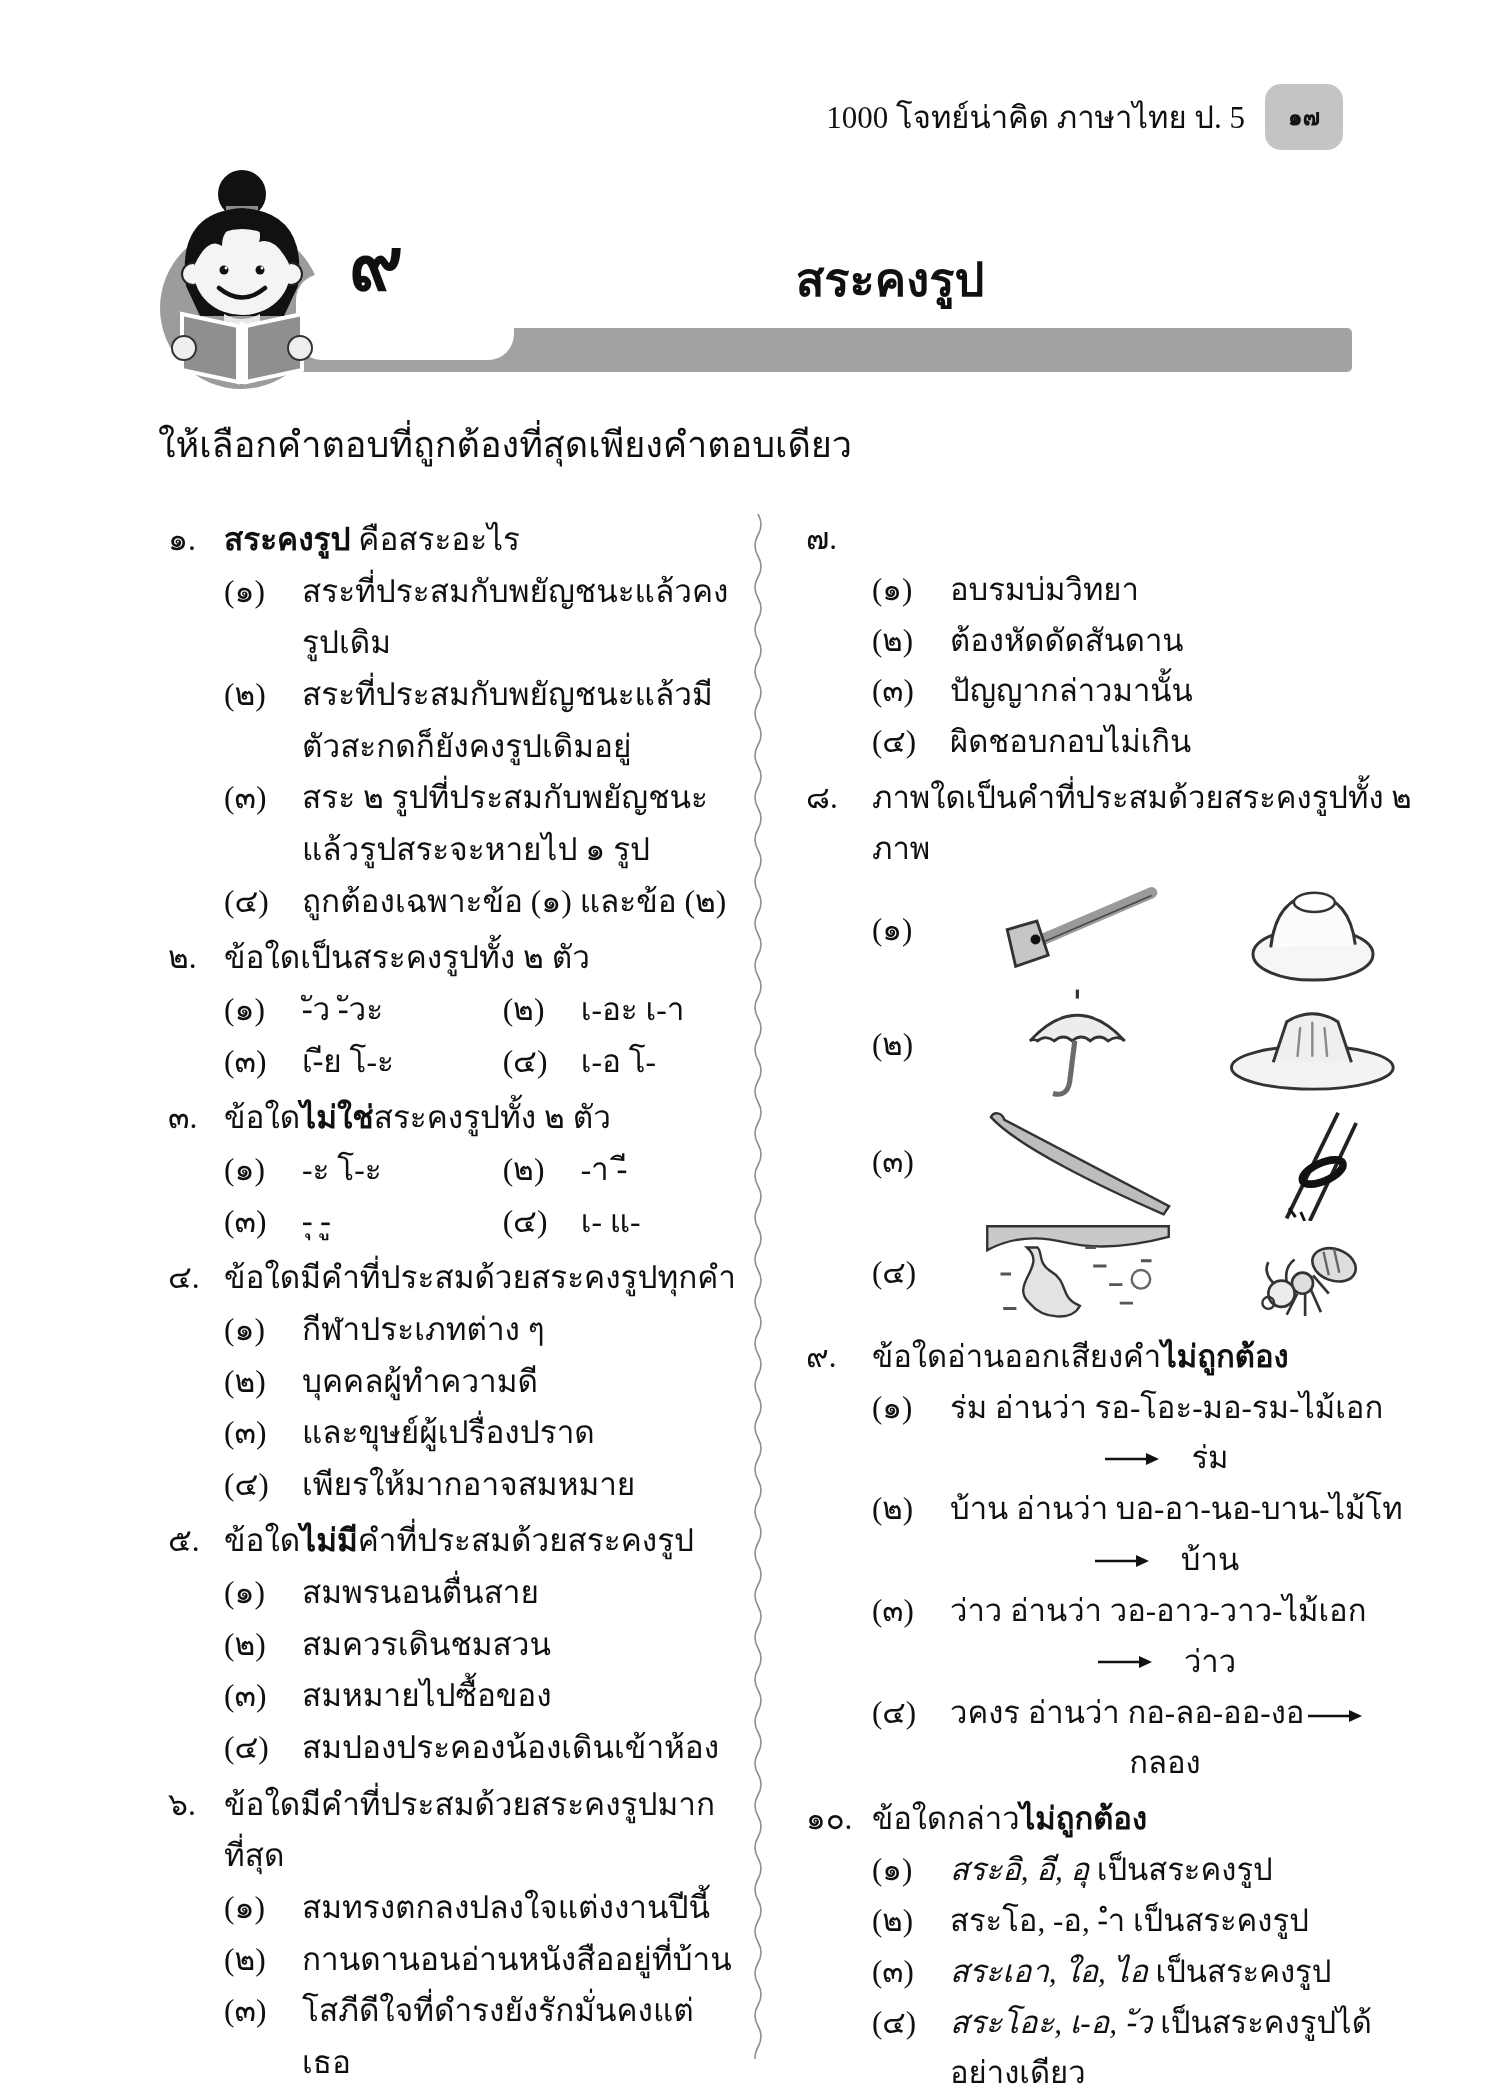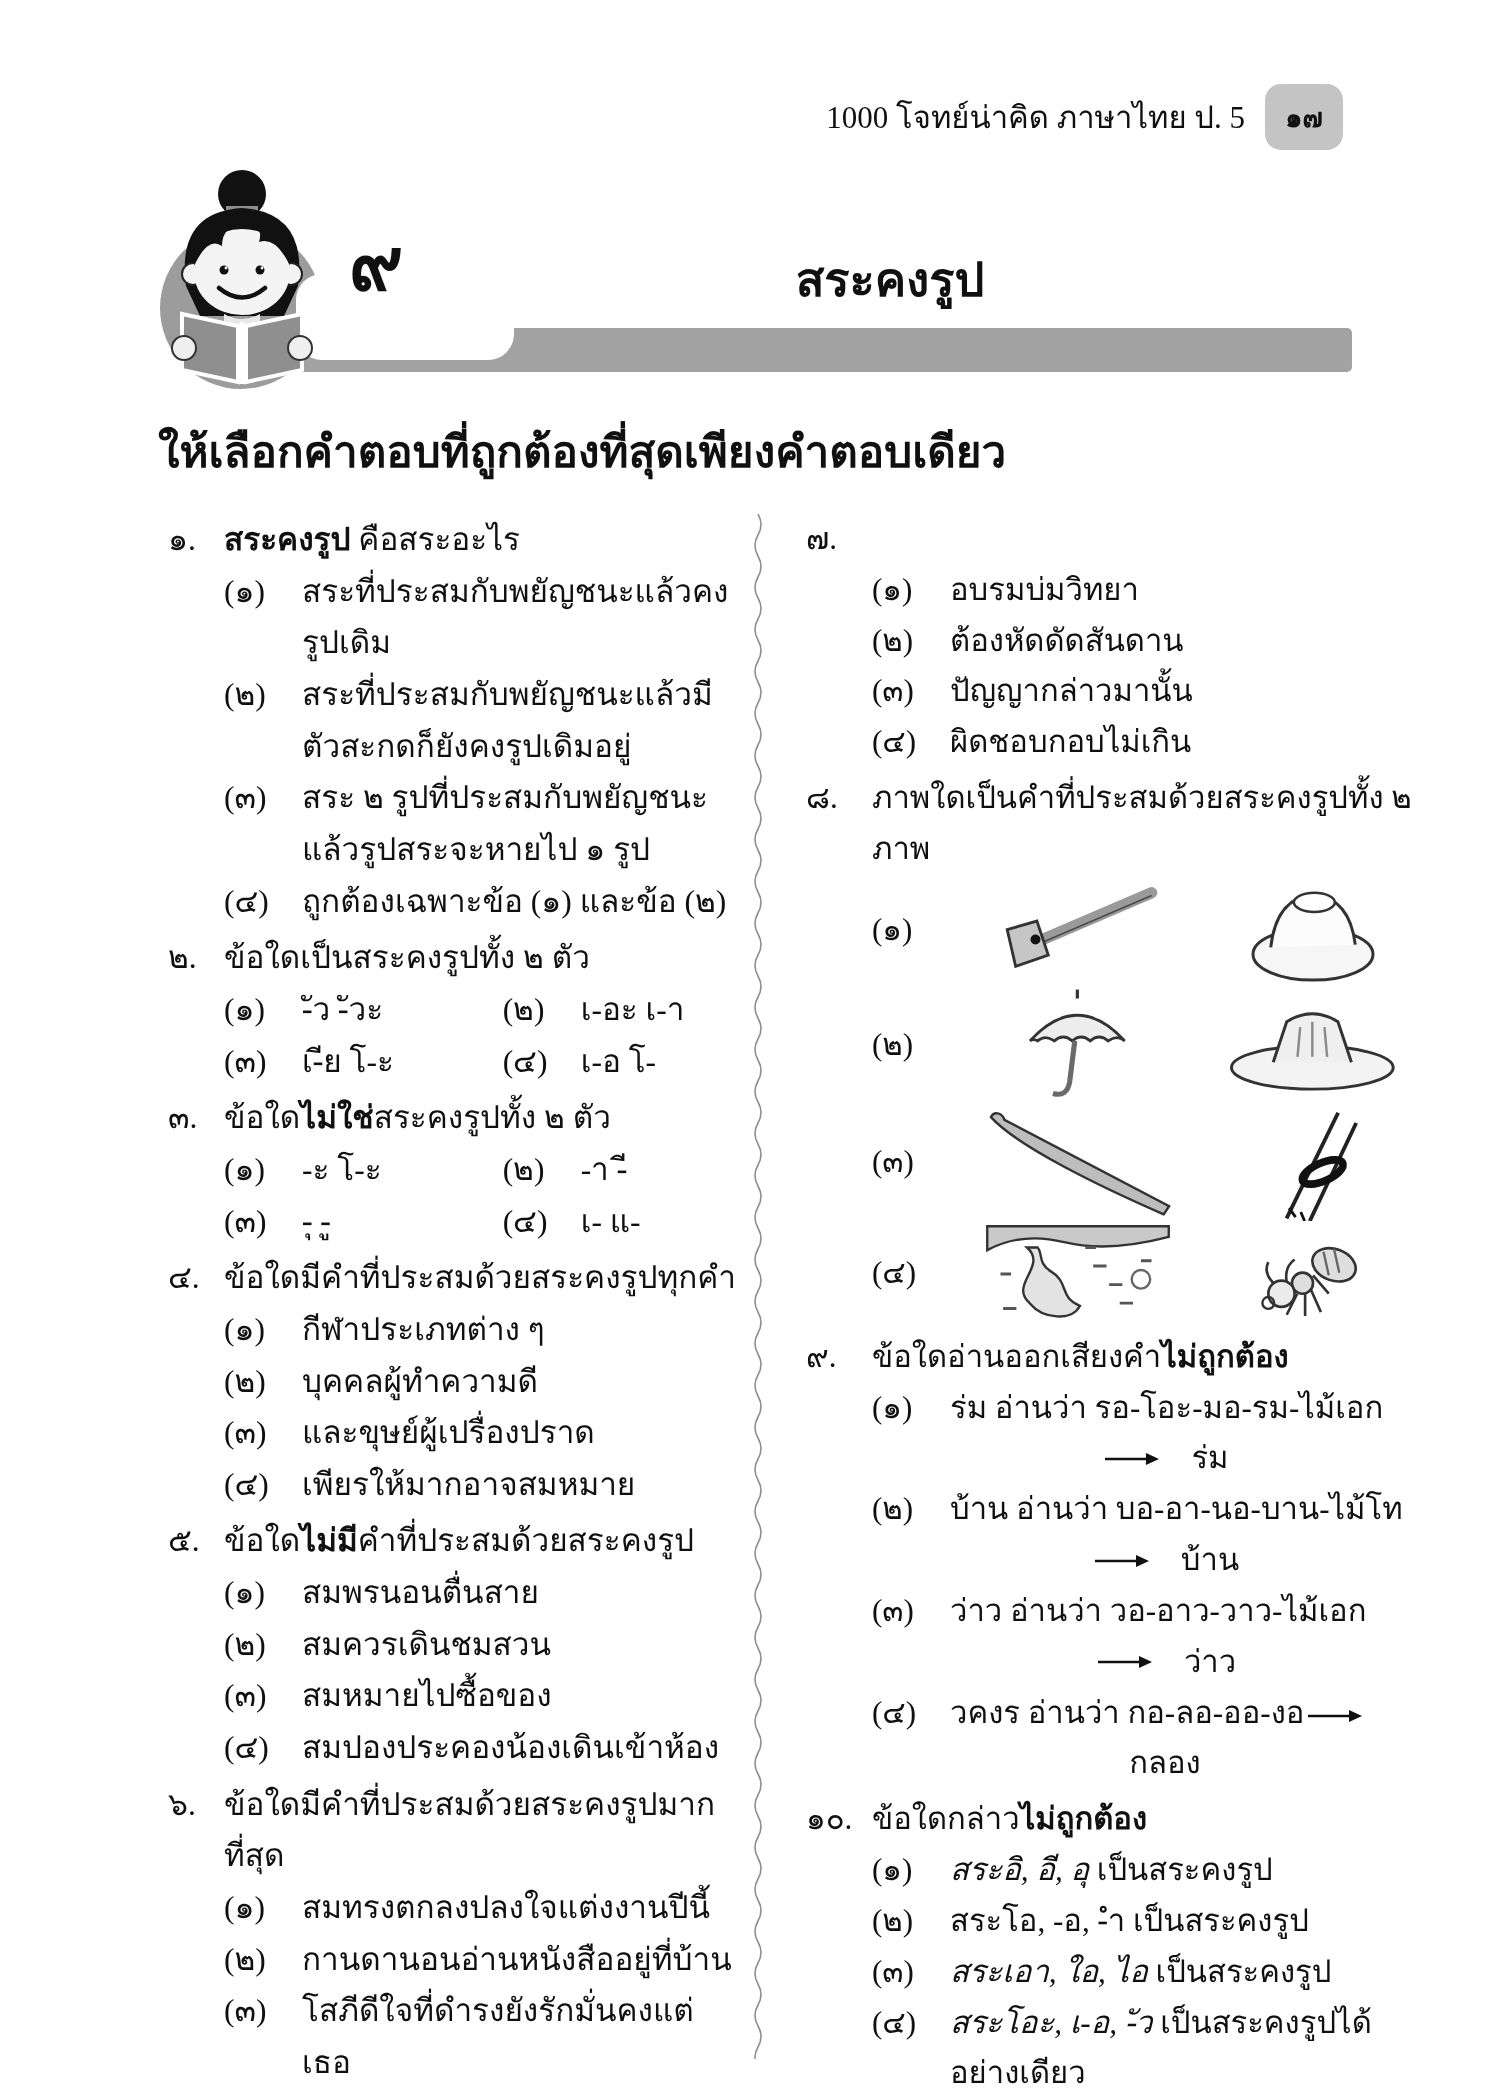--- a/index.html
+++ b/index.html
@@ -6,29 +6,29 @@
   body{
     width:1504px;height:2095px;position:relative;background:#ffffff;
     font-family:"Liberation Serif", serif;color:#101010;overflow:hidden;
   }
   
   .header{position:absolute;top:84px;right:161px;display:flex;align-items:center;gap:20px;}
   .book-title{font-size:31px;white-space:nowrap;}
   .page-badge{
     width:78px;height:66px;background:#c4c4c4;border-radius:16px;
     display:flex;align-items:center;justify-content:center;
-    font-size:27px;font-weight:bold;color:#111;
+    font-size:23px;font-weight:bold;color:#111;
   }
   
   .banner-svg{position:absolute;left:126px;top:158px;}
   .chapter-num{position:absolute;left:316px;top:228px;width:120px;text-align:center;
     font-size:74px;font-weight:bold;line-height:1;}
   .chapter-title{position:absolute;left:420px;top:242px;width:940px;text-align:center;
     font-size:47px;font-weight:bold;}
-  .instruction{position:absolute;left:158px;top:416px;font-size:44px;font-weight:bold;}
+  .instruction{position:absolute;left:158px;top:416px;font-size:36px;font-weight:normal;}
   
   .columns{position:absolute;left:168px;top:514px;right:84px;display:flex;align-items:stretch;}
   .col{font-size:31.5px;line-height:1.64;}
   .col-left{width:572px;flex:none;}
   .divider-wrap{width:16px;flex:none;margin:0 14px 0 10px;}
   .col-right{flex:1;padding-left:26px;font-size:31px;}
   .question{margin-bottom:5px;}
   .q-head{display:flex;}
   .q-num{width:56px;flex:none;}
   .col-right .q-num{width:66px;}

